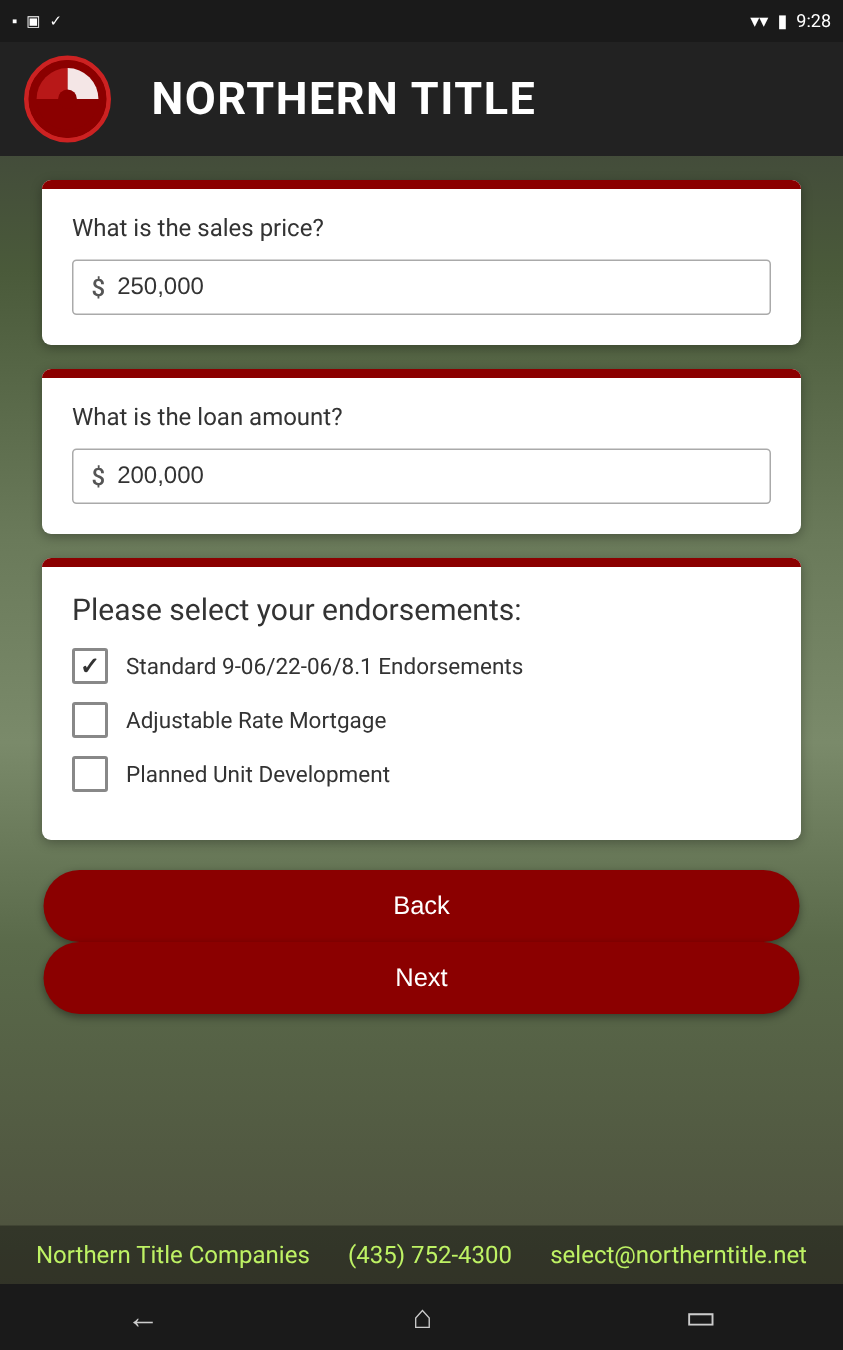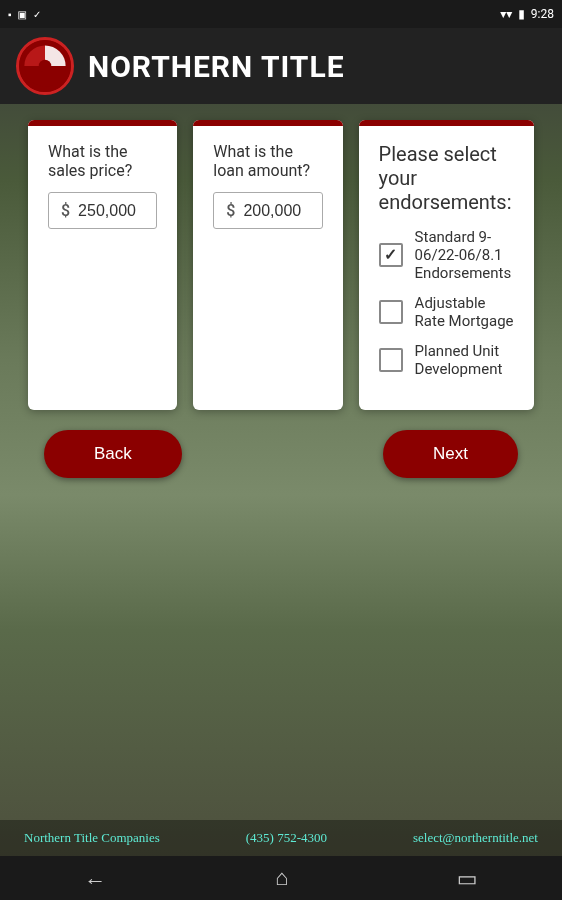--- a/index.html
+++ b/index.html
@@ -60,21 +60,21 @@
 
     
     .header {
       position: relative;
       z-index: 10;
       background: #222222;
       height: 76px;
       display: flex;
       align-items: center;
       padding: 0 16px;
-      gap: 14px;
+      gap: 27px;
     }
 
     .logo-circle {
       width: 58px;
       height: 58px;
       border-radius: 50%;
       background: #8B0000;
       display: flex;
       align-items: center;
       justify-content: center;
@@ -90,21 +90,21 @@
       font-weight: bold;
       letter-spacing: 1px;
     }
 
     
     .content {
       position: relative;
       z-index: 10;
       padding: 16px 28px;
       display: flex;
-      flex-direction: row;
+      flex-direction: column;
       gap: 16px;
     }
 
     
     .card {
       background: white;
       border-radius: 6px;
       overflow: hidden;
       box-shadow: 0 2px 8px rgba(0,0,0,0.3);
     }
@@ -192,22 +192,23 @@
       font-size: 15px;
       color: #333;
     }
 
     
     .buttons-row {
       position: relative;
       z-index: 10;
       display: flex;
       justify-content: space-between;
-      padding: 0 44px;
+      padding: 0 29px;
       margin-top: 4px;
+      flex-direction: column;
     }
 
     .btn {
       background: #8B0000;
       color: white;
       border: none;
       border-radius: 30px;
       padding: 14px 50px;
       font-size: 17px;
       font-weight: 500;
@@ -222,23 +223,22 @@
       left: 0;
       right: 0;
       z-index: 10;
       display: flex;
       justify-content: space-between;
       padding: 10px 24px;
       background: rgba(0,0,0,0.35);
     }
 
     .footer-text {
-      color: #5eead4;
-      font-size: 13px;
-      font-family: Liberation Serif, serif;
+      color: #bef264;
+      font-size: 16px;
     }
 
     
     .nav-bar {
       position: absolute;
       bottom: 0;
       left: 0;
       right: 0;
       height: 44px;
       background: #1a1a1a;

